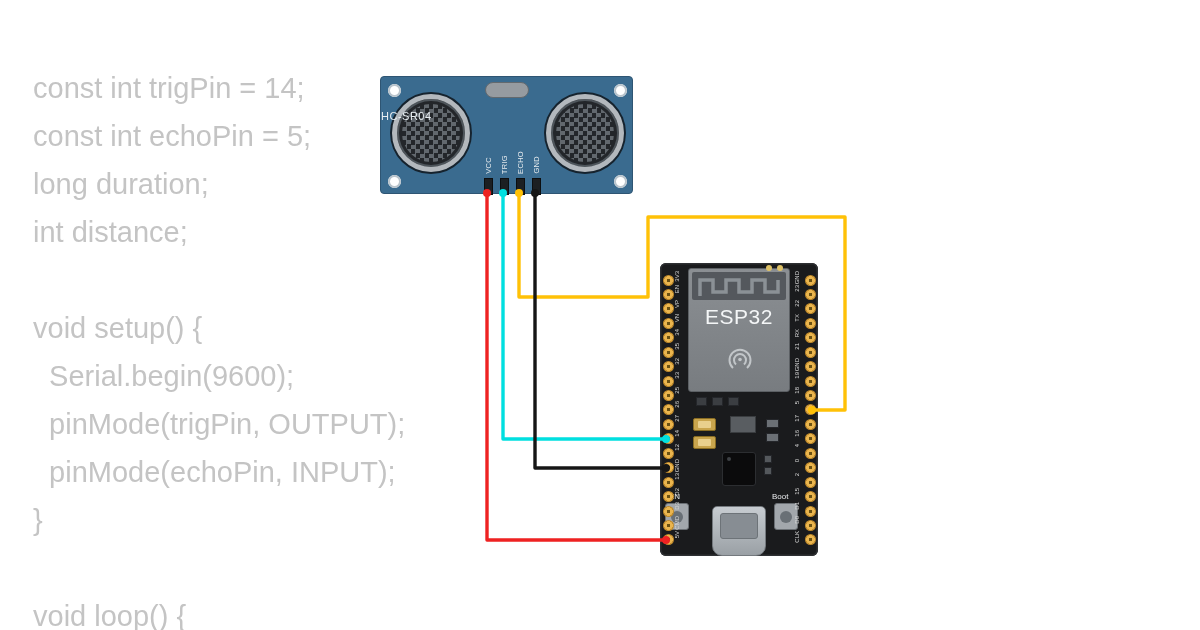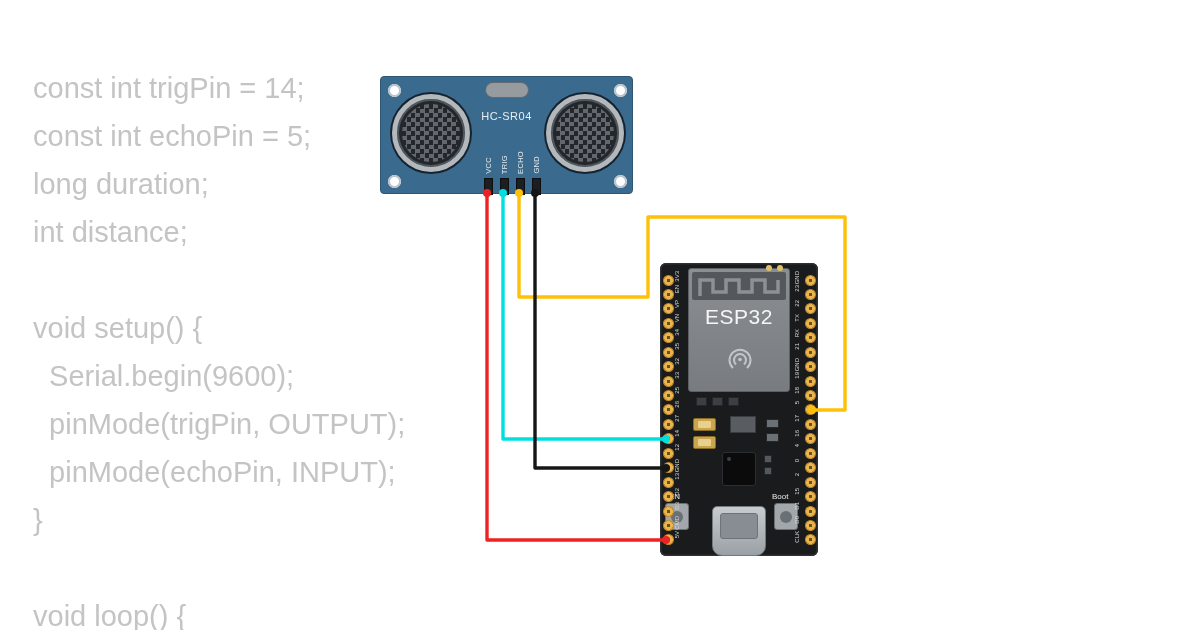--- a/index.html
+++ b/index.html
@@ -18,21 +18,21 @@
           box-shadow: inset 0 0 0 2px #b9c4cc; }
   .hole-tl{left:7px;top:7px;} .hole-tr{left:233px;top:7px;} .hole-bl{left:7px;top:98px;} .hole-br{left:233px;top:98px;}
   .crystal { position:absolute; left:104px; top:5px; width:44px; height:16px; border-radius:8px;
              background:#969ba0; border:1px solid #63696e; }
   .transducer { position:absolute; width:78px; height:78px; border-radius:50%; background:#23262a;
                 border:5px solid #b3b8bd; box-shadow: 0 0 0 2px #16232e, inset 0 0 0 2px #4e555b; }
   .t-left{left:11px;top:17px;} .t-right{left:165px;top:17px;}
   .mesh { position:absolute; inset:5px; border-radius:50%; overflow:hidden;
           background: repeating-conic-gradient(#62686e 0% 25%, #23262a 0% 50%);
           background-size: 9px 9px; }
-  .hc-label { position:absolute; left:0; right:0; top:33px; text-align:center;
+  .hc-label { position:absolute; left:0; right:0; top:33px; text-align:left;
               color:#e8eef2; font-size:11px; letter-spacing:0.5px; z-index:2; }
   .hpins { position:absolute; inset:0; }
   .hpin { position:absolute; top:101px; width:9px; height:17px; background:#1c1f22; border:1px solid #0c0e10; }
   .hpin-label { position:absolute; bottom:19px; writing-mode:vertical-rl; transform:rotate(180deg);
                 font-size:7.5px; color:#e6ebee; letter-spacing:0.3px; }
 
   
   .esp32 { position:absolute; left:660px; top:263px; width:158px; height:293px;
            background:#1a1b1d; border-radius:6px; box-shadow: inset 0 0 0 1.5px #2e3033; z-index:5;padding-left:29px; }
   .pad { position:absolute; width:11px; height:11px; border-radius:50%;

